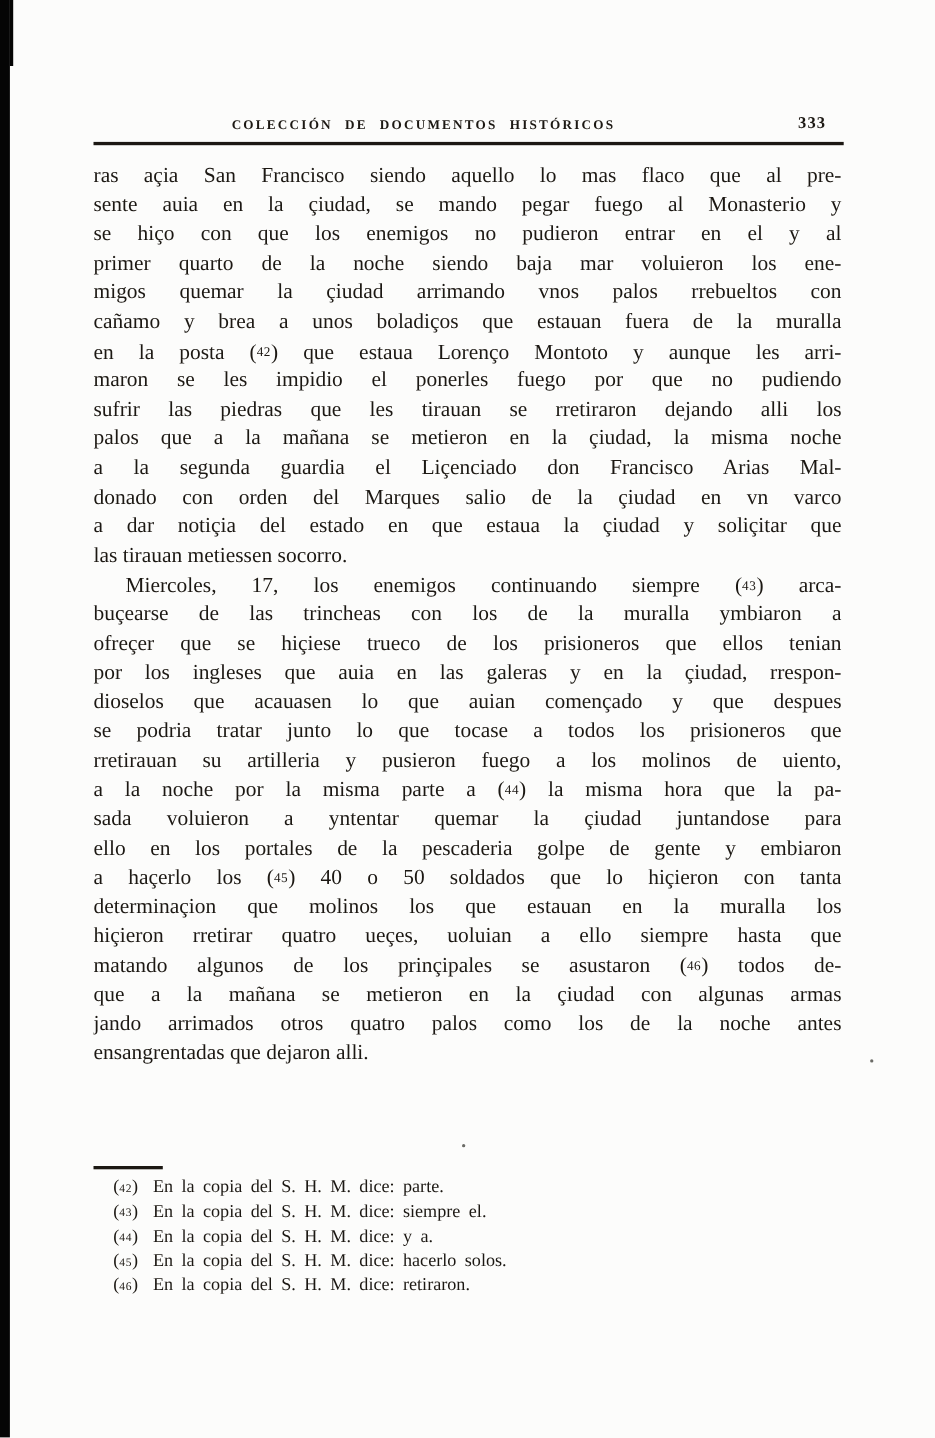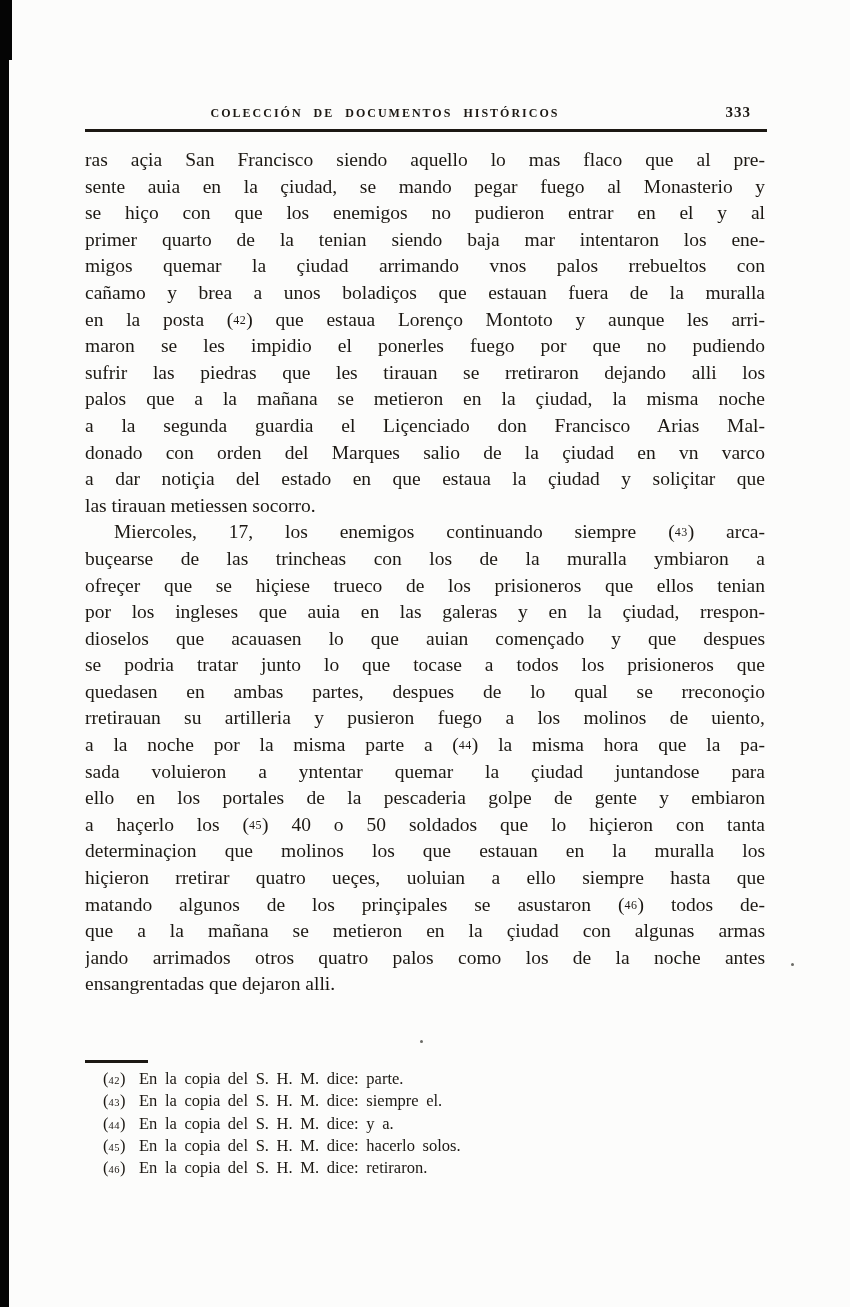--- a/index.html
+++ b/index.html
@@ -135,40 +135,39 @@
   </div>
 
   <div class="header-rule"></div>
 
   <div class="document-body">
 
   <div class="paragraph">
         <div class="text-line">ras açia San Francisco siendo aquello lo mas flaco que al pre-</div>
         <div class="text-line">sente auia en la çiudad, se mando pegar fuego al Monasterio y</div>
         <div class="text-line">se hiço con que los enemigos no pudieron entrar en el y al</div>
-        <div class="text-line">primer quarto de la tenian siendo baja mar intentaron los ene-</div>
+        <div class="text-line">primer quarto de la noche siendo baja mar voluieron los ene-</div>
         <div class="text-line">migos quemar la çiudad arrimando vnos palos rrebueltos con</div>
         <div class="text-line">cañamo y brea a unos boladiços que estauan fuera de la muralla</div>
         <div class="text-line">en la posta <span class="fnref">(<span class="fnref-num">42</span>)</span> que estaua Lorenço Montoto y aunque les arri-</div>
         <div class="text-line">maron se les impidio el ponerles fuego por que no pudiendo</div>
         <div class="text-line">sufrir las piedras que les tirauan se rretiraron dejando alli los</div>
         <div class="text-line">palos que a la mañana se metieron en la çiudad, la misma noche</div>
         <div class="text-line">a la segunda guardia el Liçenciado don Francisco Arias Mal-</div>
         <div class="text-line">donado con orden del Marques salio de la çiudad en vn varco</div>
         <div class="text-line">a dar notiçia del estado en que estaua la çiudad y soliçitar que</div>
         <div class="text-line last">las tirauan metiessen socorro.</div>
       </div>
       <div class="paragraph">
         <div class="text-line first">Miercoles, 17, los enemigos continuando siempre <span class="fnref">(<span class="fnref-num">43</span>)</span> arca-</div>
         <div class="text-line">buçearse de las trincheas con los de la muralla ymbiaron a</div>
         <div class="text-line">ofreçer que se hiçiese trueco de los prisioneros que ellos tenian</div>
         <div class="text-line">por los ingleses que auia en las galeras y en la çiudad, rrespon-</div>
         <div class="text-line">dioselos que acauasen lo que auian començado y que despues</div>
         <div class="text-line">se podria tratar junto lo que tocase a todos los prisioneros que</div>
-        <div class="text-line">quedasen en ambas partes, despues de lo qual se rreconoçio</div>
         <div class="text-line">rretirauan su artilleria y pusieron fuego a los molinos de uiento,</div>
         <div class="text-line">a la noche por la misma parte a <span class="fnref">(<span class="fnref-num">44</span>)</span> la misma hora que la pa-</div>
         <div class="text-line">sada voluieron a yntentar quemar la çiudad juntandose para</div>
         <div class="text-line">ello en los portales de la pescaderia golpe de gente y embiaron</div>
         <div class="text-line">a haçerlo los <span class="fnref">(<span class="fnref-num">45</span>)</span> 40 o 50 soldados que lo hiçieron con tanta</div>
         <div class="text-line">determinaçion que molinos los que estauan en la muralla los</div>
         <div class="text-line">hiçieron rretirar quatro ueçes, uoluian a ello siempre hasta que</div>
         <div class="text-line">matando algunos de los prinçipales se asustaron <span class="fnref">(<span class="fnref-num">46</span>)</span> todos de-</div>
         <div class="text-line">que a la mañana se metieron en la çiudad con algunas armas</div>
         <div class="text-line">jando arrimados otros quatro palos como los de la noche antes</div>

